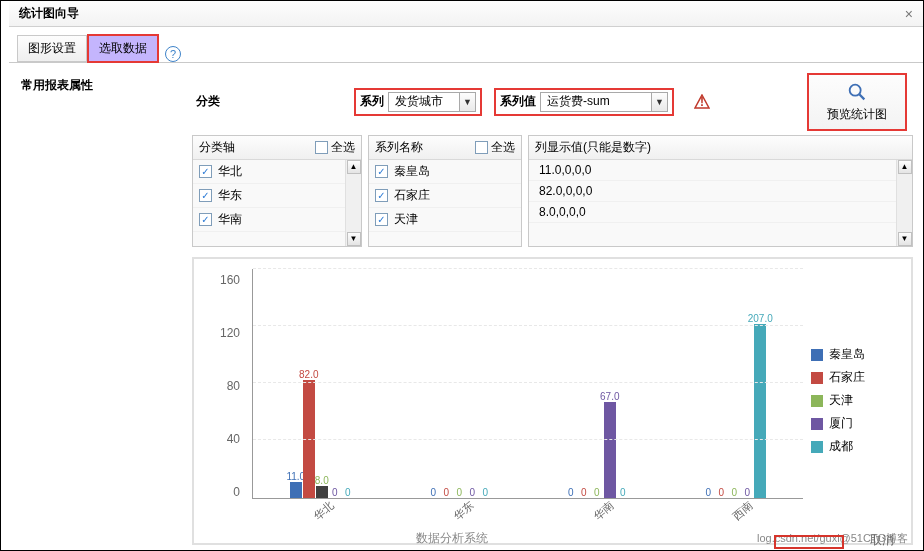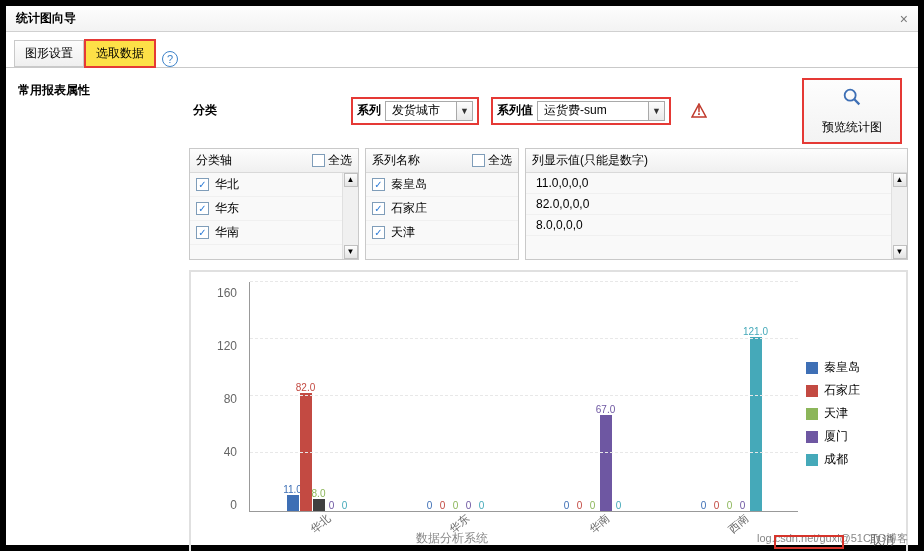--- a/index.html
+++ b/index.html
@@ -1,23 +1,23 @@
 <!DOCTYPE html>
 <html><head>
 <meta charset="utf-8">
 <style>
 * { box-sizing: border-box; margin: 0; padding: 0; font-family: "Microsoft YaHei", Arial, sans-serif; font-size: 12px; }
 body { background: #fff; width: 924px; height: 551px; overflow: hidden; position: relative; }
-.dialog { width: 924px; height: 551px; border: 6px solid #000000; background: #fff; }
+.dialog { width: 924px; height: 551px; border: 1px solid #000000; background: #fff; padding-left: 8px; }
 .titlebar { height: 26px; background: linear-gradient(#fdfdfd,#f3f3f3); border-bottom: 1px solid #D0D0D0; padding: 0 10px; display: flex; align-items: center; justify-content: space-between; }
 .titlebar .title { font-weight: bold; }
 .close-x { font-size: 14px; color: #777; cursor: pointer; }
 .tabs { display: flex; align-items: flex-end; padding: 6px 8px 0 8px; border-bottom: 1px solid #C9C9C9; gap: 0; }
 .tab { padding: 4px 10px; border: 1px solid #C9C9C9; background: linear-gradient(#fdfdfd,#efefef); cursor: pointer; margin-right: 0; }
-.tab.active { border: 2px solid #E53935; background: #fde047; position: relative; top: 1px; }
+.tab.active { border: 2px solid #E53935; background: #c4b5fd; position: relative; top: 1px; }
 .help-icon { display:inline-flex; width:16px; height:16px; border:1px solid #3E83C9; border-radius:50%; color:#3E83C9; align-items:center; justify-content:center; margin-left:6px; font-size:11px; cursor:pointer; }
 .content { display: flex; padding: 10px; gap: 8px; }
 .left-panel { width: 165px; }
 .left-panel .hdr { font-weight: bold; padding: 4px 2px; }
 .right-panel { flex: 1; }
 .top-row { display: flex; align-items: center; gap: 12px; margin-bottom: 4px; }
 .category-label { font-weight: bold; padding-left: 4px; width: 150px; }
 .field-group { display: flex; align-items: center; border: 2px solid #E53935; padding: 2px 4px; gap: 4px; }
 .field-group .lbl { font-weight: bold; }
 .selectbox { display: flex; align-items: center; border: 1px solid #A9A9A9; background: #fff; height: 20px; cursor: pointer; }
@@ -32,21 +32,21 @@
 .listbox.med { width: 154px; }
 .listbox.big { flex: 1; }
 .list-header { display:flex; align-items:center; padding: 3px 6px; background: linear-gradient(#fdfdfd,#f0f0f0); border-bottom: 1px solid #D9D9D9; gap: 8px; justify-content: space-between; }
 .list-header .title { flex: 1; }
 .list-header .selectall { display:flex; align-items:center; gap:3px; }
 .list-body { overflow-y: auto; flex: 1; }
 .list-row { display:flex; align-items:center; padding: 3px 6px; gap: 6px; border-bottom: 1px solid #F0F0F0; }
 .check { width:13px; height:13px; border:1px solid #7F9DB9; background:#fff; display:inline-flex; align-items:center; justify-content:center; font-size:10px; color:#2C7BD6; cursor:pointer; }
 .big .list-row { justify-content: flex-start; }
 .big .list-row .val { padding-left: 4px; }
-.preview-btn { border:2px solid #E53935; padding: 6px; width: 100px; display:flex; flex-direction: column; align-items:center; gap:12px; background: linear-gradient(#fdfdfd,#f3f3f3); cursor:pointer; }
+.preview-btn { border:2px solid #E53935; padding: 6px; width: 100px; display:flex; flex-direction: column; align-items:center; gap:4px; background: linear-gradient(#fdfdfd,#f3f3f3); cursor:pointer; }
 .preview-btn .mag { width:22px; height:22px; display:flex; align-items:center; justify-content:center; }
 .preview-btn .txt { text-align:center; line-height:1.3; }
 .preview-wrap { margin-left:auto; padding-right: 6px; }
 .chart-area { border: 2px solid #E0E0E0; margin-top: 10px; height: 288px; display:flex; padding: 10px; gap: 8px; }
 .plot-wrap { flex: 1; position: relative; display:flex;gap:8px; }
 .y-axis { width: 40px; display:flex; flex-direction:column; justify-content:space-between; align-items:flex-end; padding: 4px 4px 34px 0; color:#666; }
 .plot { flex:1; position:relative; border-left:1px solid #999; border-bottom:1px solid #999; margin-bottom:34px; }
 .gridline { position:absolute; left:0; right:0; border-top:1px dashed #E8E8E8; }
 .groups { position:absolute; left:0; right:0; bottom:0; top:0; display:flex; }
 .group { flex:1; position:relative; display:flex; align-items:flex-end; justify-content:center; gap:1px; }
@@ -270,21 +270,21 @@
                   <div class="bar" style="height: 0%; background: rgb(195, 74, 66);">
                     <span class="bar-label" style="color: rgb(195, 74, 66);">0</span>
                   </div>
                   <div class="bar" style="height: 0%; background: rgb(140, 182, 90);">
                     <span class="bar-label" style="color: rgb(140, 182, 90);">0</span>
                   </div>
                   <div class="bar" style="height: 0%; background: rgb(110, 87, 162);">
                     <span class="bar-label" style="color: rgb(110, 87, 162);">0</span>
                   </div>
                   <div class="bar" style="height: 75.625%; background: rgb(69, 169, 185);">
-                    <span class="bar-label" style="color: rgb(69, 169, 185);">121.0</span>
+                    <span class="bar-label" style="color: rgb(69, 169, 185);">207.0</span>
                   </div>
                 </div>
               </div>
           <div class="gridline" style="bottom: 25%;"></div>
               <div class="gridline" style="bottom: 50%;"></div>
               <div class="gridline" style="bottom: 75%;"></div>
               <div class="gridline" style="bottom: 100%;"></div>
             </div>
           <div class="x-labels" id="xLabels">
               <div class="xlab">华北</div>

